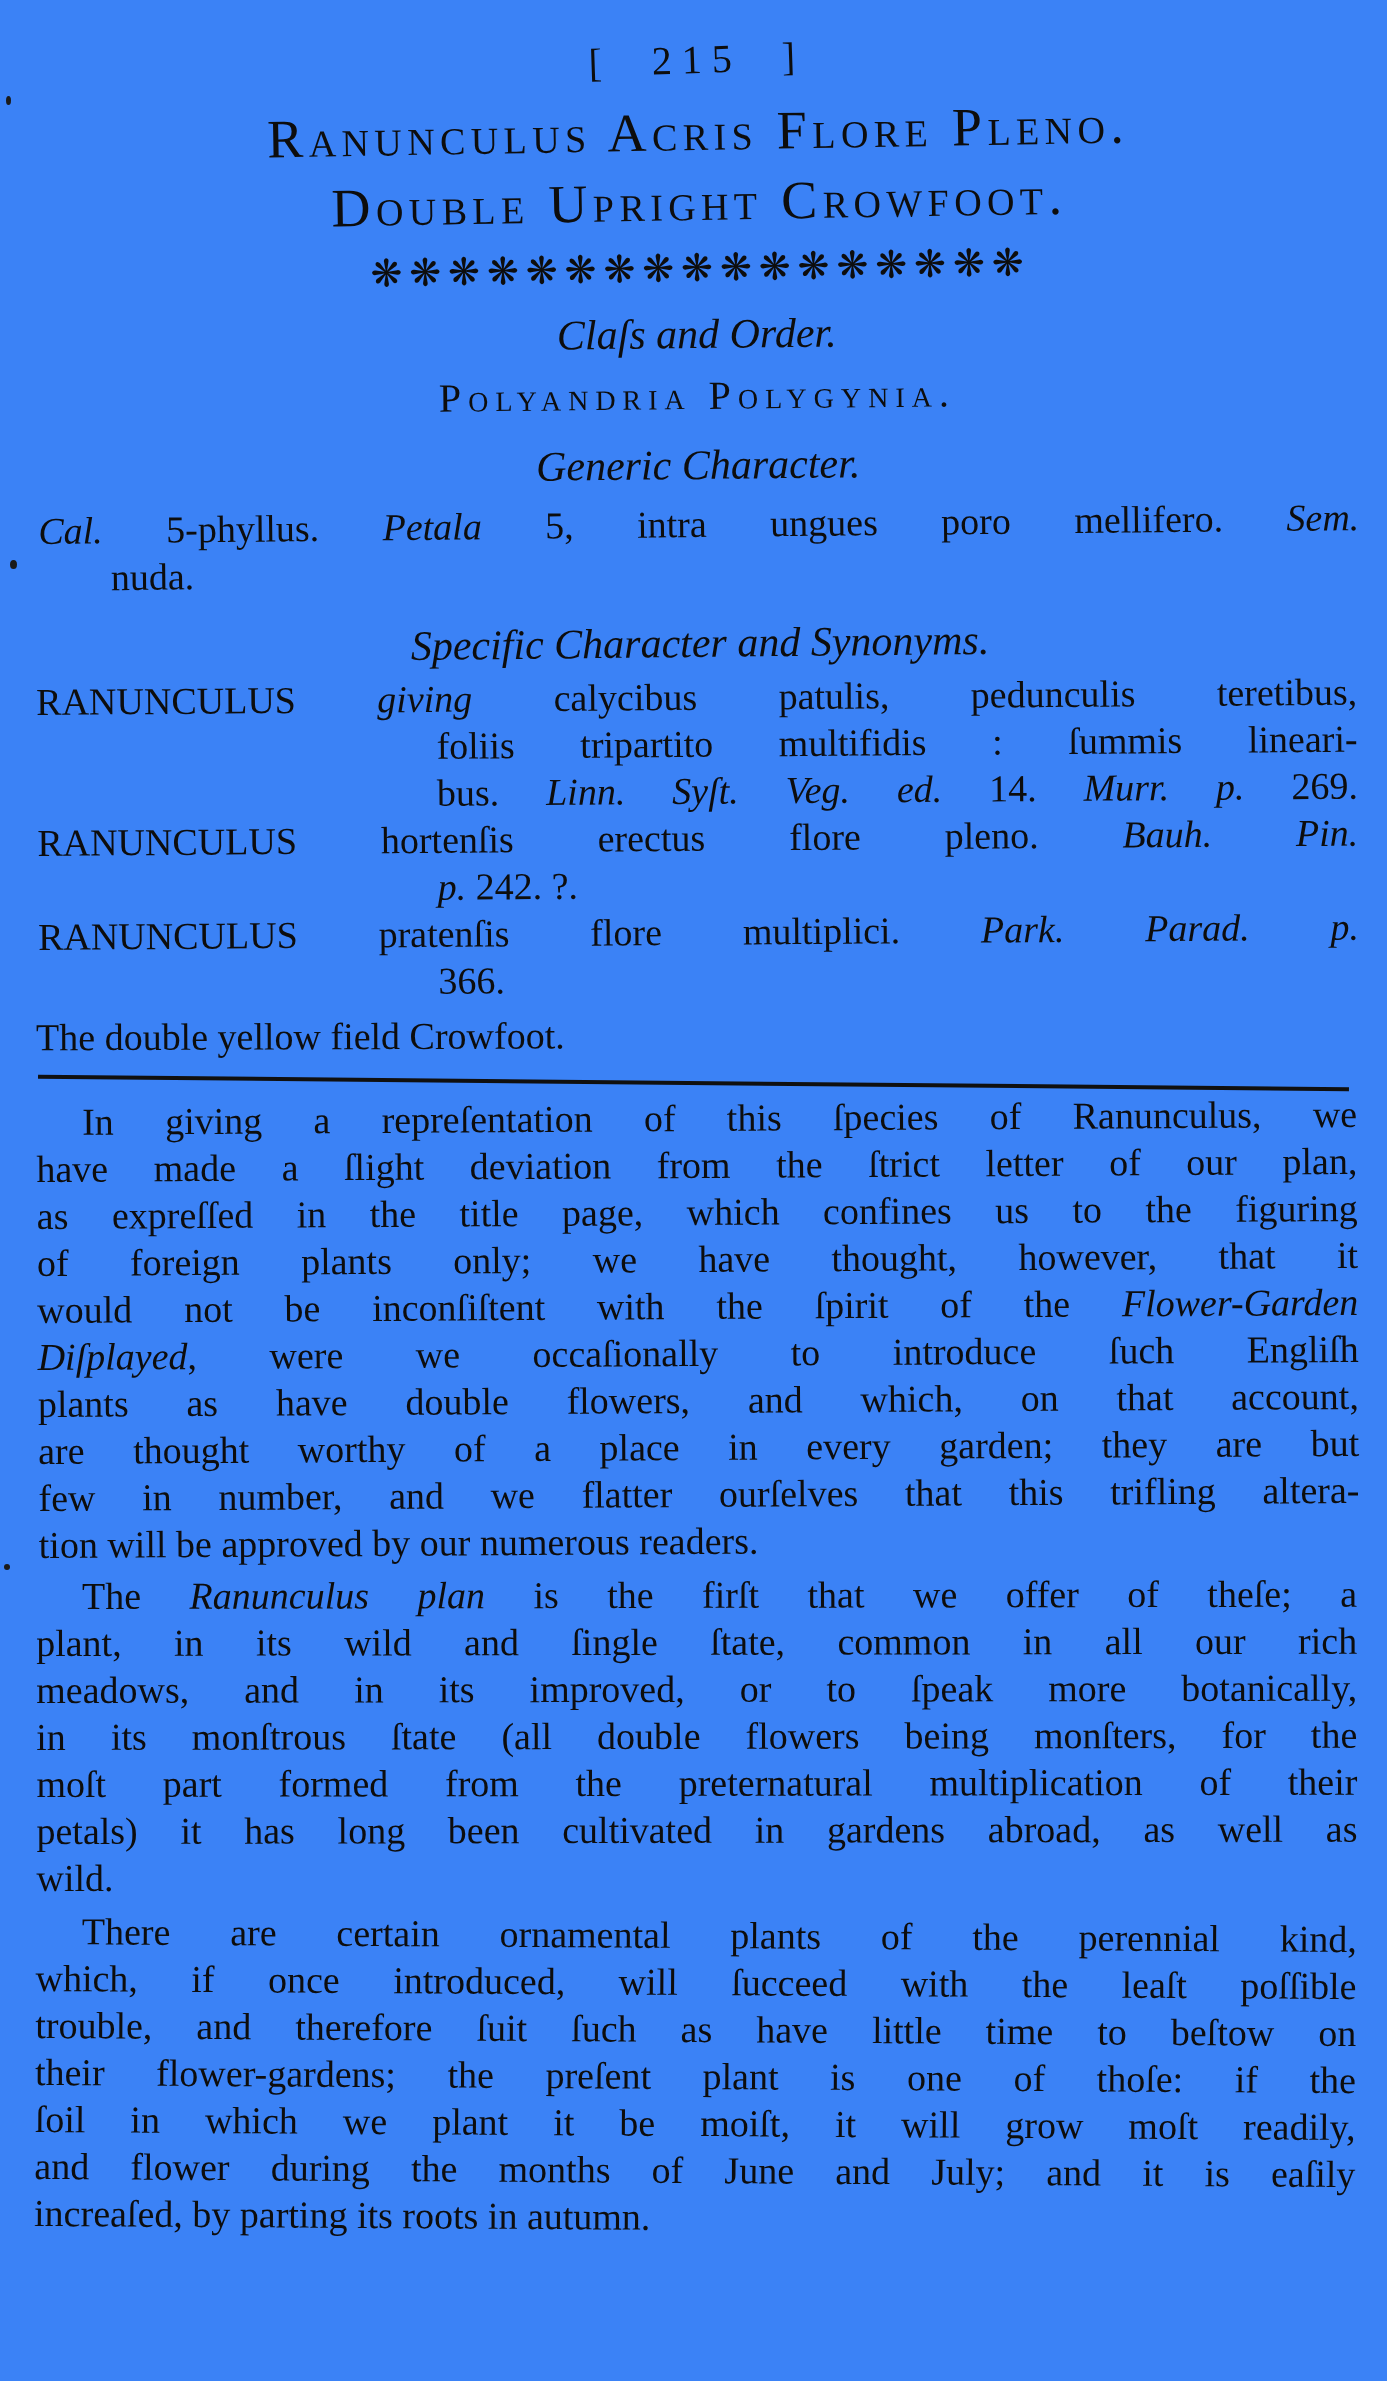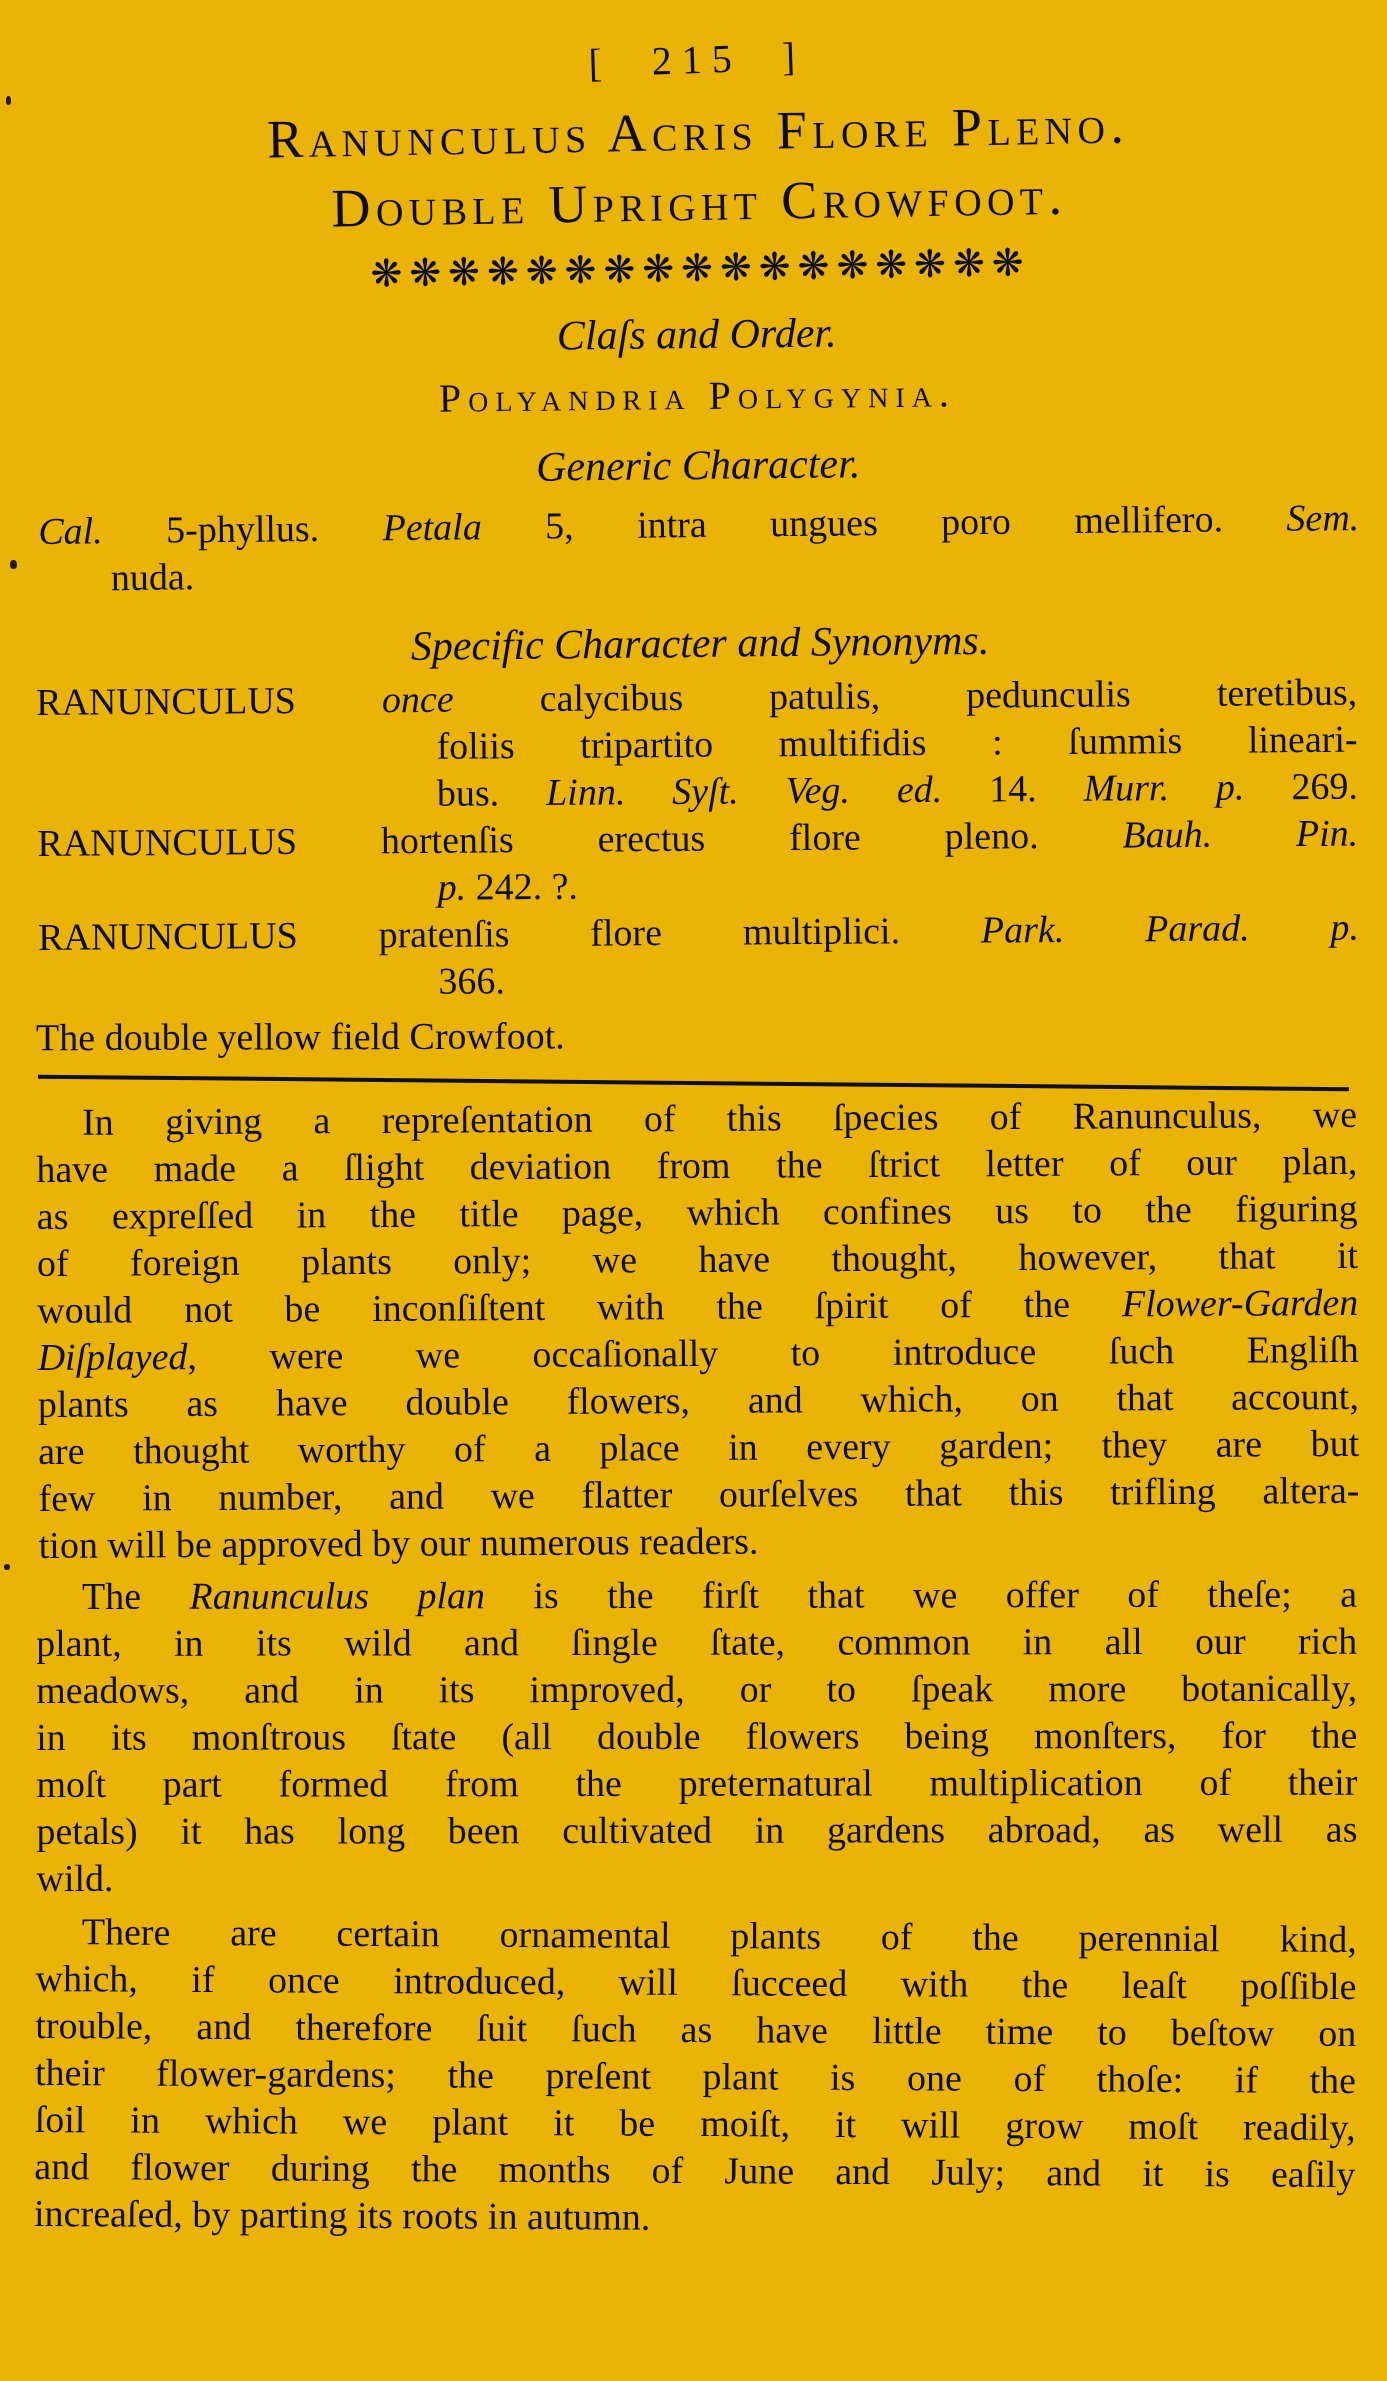--- a/index.html
+++ b/index.html
@@ -1,18 +1,18 @@
 <!DOCTYPE html>
 <html><head>
 <meta charset="utf-8">
 <style>
   html,body{margin:0;padding:0;background:#e8e8e4;}
   .sheet{
     width:1387px;height:2381px;box-sizing:border-box;
-    background:#eab308;color:#0d0d0d;position:relative;overflow:hidden;
+    background:#3b82f6;color:#0d0d0d;position:relative;overflow:hidden;
     padding:24px 30px 0 36px;
     font-family:"Liberation Serif","DejaVu Serif",serif;
   }
   .it{font-style:italic;}
   .folio{
     text-align:center;font-size:40px;letter-spacing:10px;white-space:pre;
     margin-top:12px;transform:rotate(-0.9deg);
   }
   .header-block{transform:rotate(-1.0deg);transform-origin:center top;}
   .title{
@@ -82,21 +82,21 @@
     <div class="gc">
       <div class="tline"><span class="it">Cal.</span><span> 5-phyllus. </span><span class="it">Petala</span><span> 5, intra ungues poro mellifero. </span><span class="it">Sem.</span></div>
       <div class="tline short gc2">nuda.</div>
     </div>
 
     <div class="ital-head h-specific">Specific Character and Synonyms.</div>
   </div>
 
   <div class="entries">
     <div class="entry">
-        <div class="tline"><span>RANUNCULUS </span><span class="it">once</span><span> calycibus patulis, pedunculis teretibus,</span></div>
+        <div class="tline"><span>RANUNCULUS </span><span class="it">giving</span><span> calycibus patulis, pedunculis teretibus,</span></div>
         <div class="tline"><span>foliis tripartito multifidis : ſummis lineari-</span></div>
         <div class="tline"><span>bus. </span><span class="it">Linn. Syſt. Veg. ed.</span><span> 14. </span><span class="it">Murr. p.</span><span> 269.</span></div>
       </div>
     <div class="entry">
         <div class="tline"><span>RANUNCULUS hortenſis erectus flore pleno. </span><span class="it">Bauh. Pin.</span></div>
         <div class="tline short"><span class="it">p. </span><span>242. ?.</span></div>
       </div>
     <div class="entry">
         <div class="tline"><span>RANUNCULUS pratenſis flore multiplici. </span><span class="it">Park. Parad. p.</span></div>
         <div class="tline short"><span>366.</span></div>

